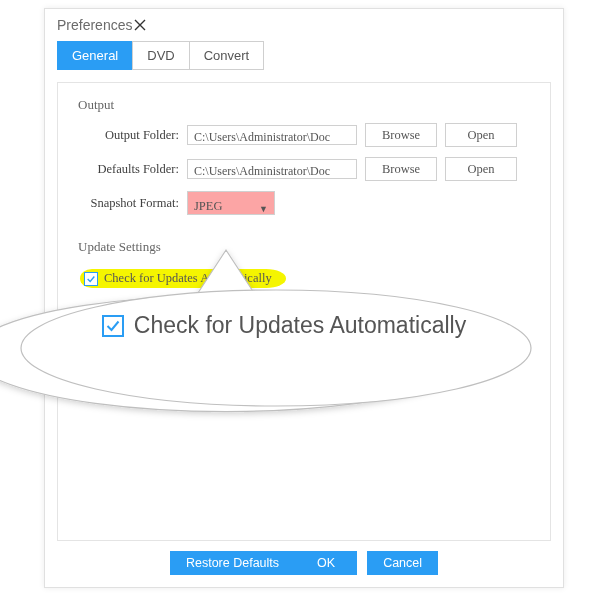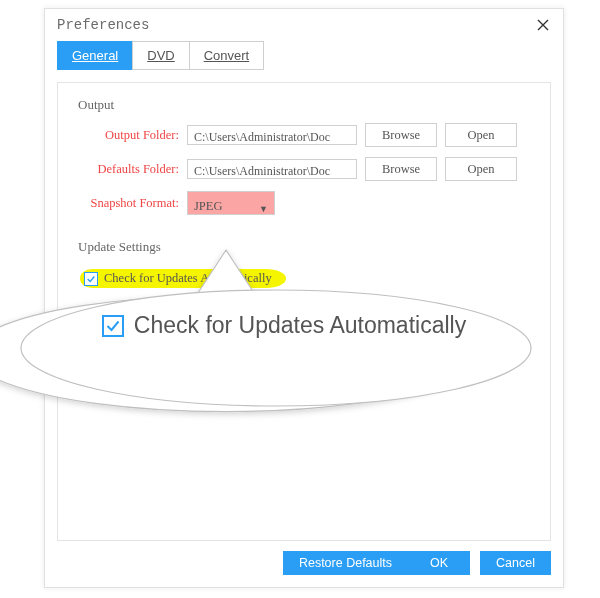--- a/index.html
+++ b/index.html
@@ -24,23 +24,21 @@
     background: #fff;
     border: 1px solid #e0e0e0;
     box-shadow: 0 0 6px rgba(0,0,0,0.08);
     display: flex;
     flex-direction: column;
   }
 
   .titlebar {
     display: flex;
     align-items: center;
-    justify-content: space-between;
     padding: 8px 12px 6px 12px;
-    font-family: Liberation Mono, monospace;
   }
   .titlebar .title { font-size: 14px; color: #6b6b6b; }
   .titlebar .close {
     width: 16px; height: 16px;
     display: flex; align-items: center; justify-content: center;
     cursor: pointer;
     color: #444;
   }
 
   .tabs {
@@ -49,21 +47,20 @@
     margin-top: 2px;
   }
   .tab {
     padding: 6px 14px;
     font-size: 13px;
     border: 1px solid #cfcfcf;
     background: #fff;
     color: #555;
     margin-right: -1px;
     cursor: pointer;
-    text-decoration: underline;
   }
   .tab.active {
     background: #2a9df4;
     border-color: #2a9df4;
     color: #fff;
   }
 
   .content {
     flex: 1 1 auto;
     padding: 12px 12px 0 12px;
@@ -85,21 +82,21 @@
   .row {
     display: flex;
     align-items: center;
     margin-bottom: 10px;
   }
   .row .label {
     width: 115px;
     text-align: right;
     padding-right: 8px;
     font-size: 12.5px;
-    color: #ef4444;
+    color: #404040;
   }
   .row .input {
     flex: 0 0 170px;
     height: 20px;
     border: 1px solid #d0d0d0;
     background: #fff;
     color: #555;
     font-size: 12px;
     padding: 0 6px;
     overflow: hidden;
@@ -156,21 +153,21 @@
     justify-content: center;
     margin-right: 6px;
     cursor: pointer;
   }
   .checkbox svg { width: 10px; height: 10px; }
   .check-label { font-size: 12.5px; color: #555; }
 
   .footer {
     display: flex;
     align-items: center;
-    justify-content: flex-end;
+    justify-content: center;
     padding: 10px 12px 12px 12px;
   }
   .footer .left, .footer .right { display: flex; gap: 10px; }
   .fbtn {
     height: 24px;
     padding: 0 16px;
     background: #2a9df4;
     color: #fff;
     font-size: 12.5px;
     line-height: 24px;

